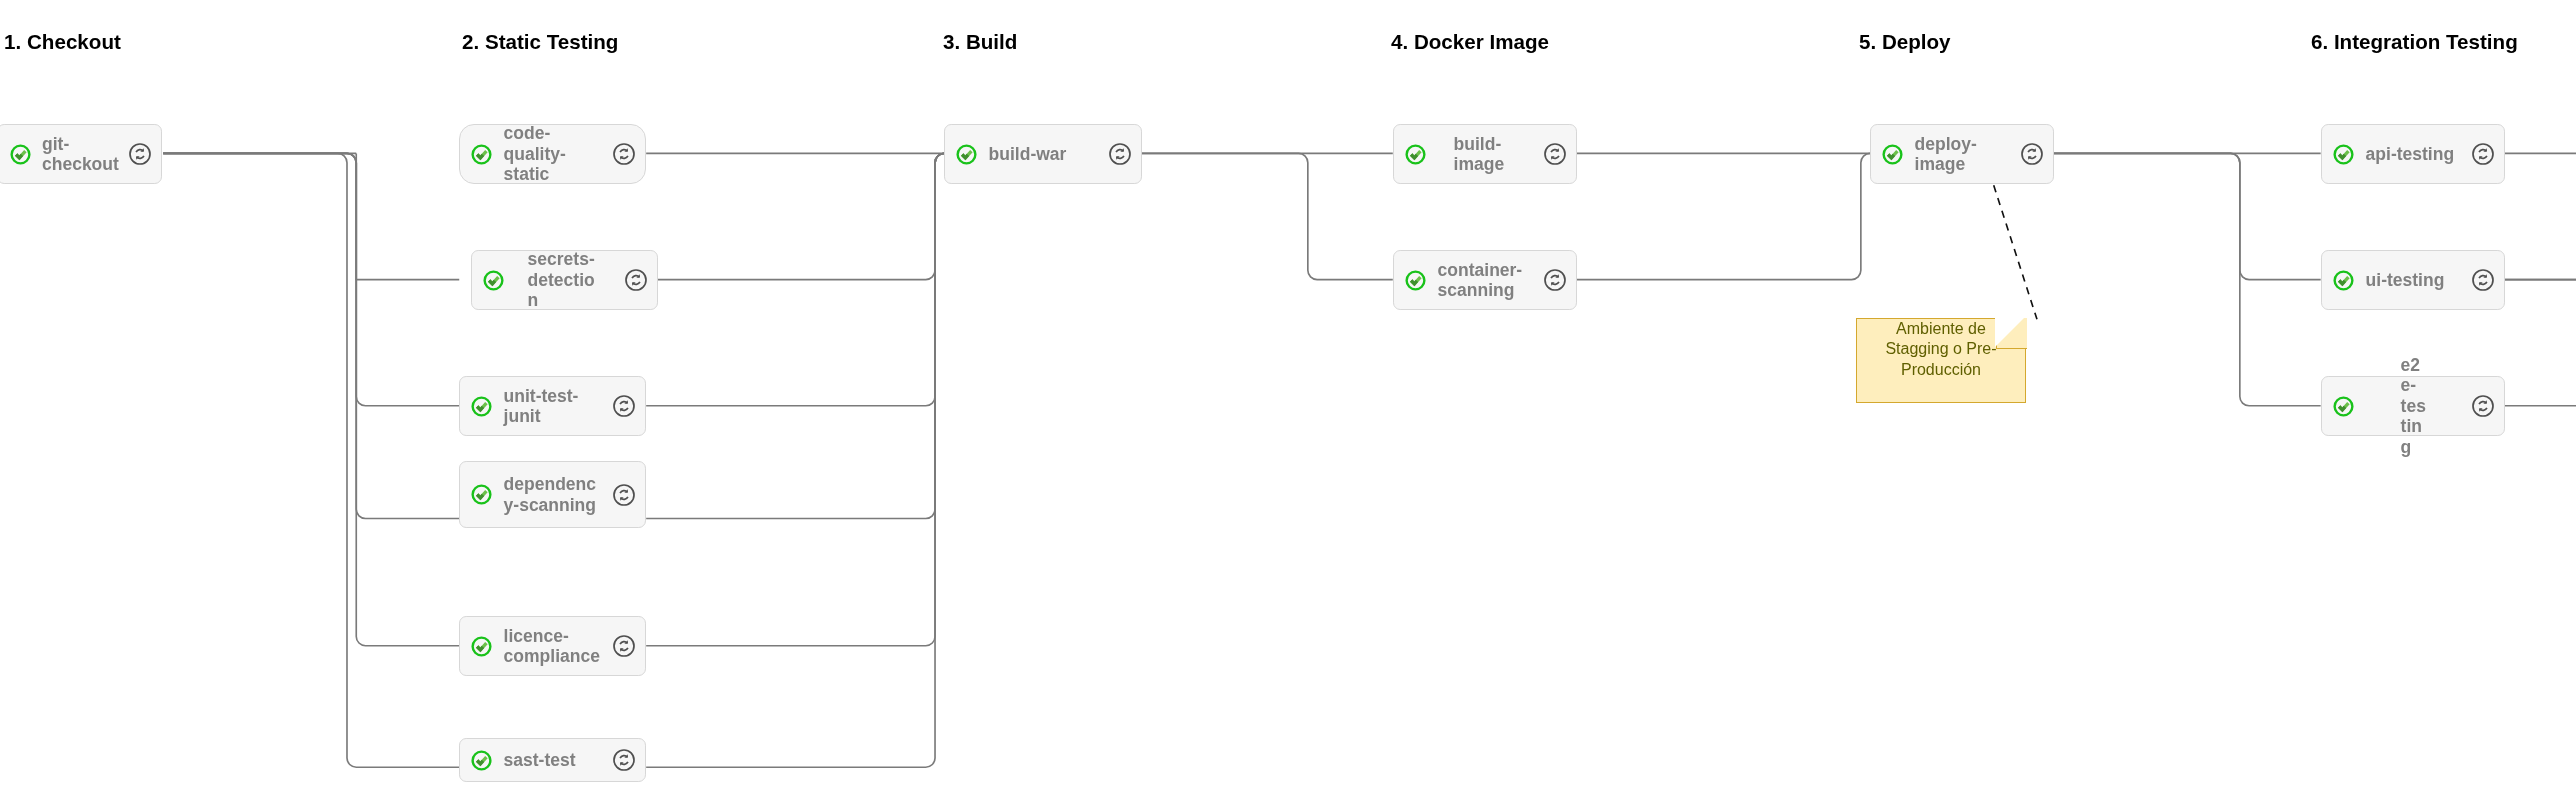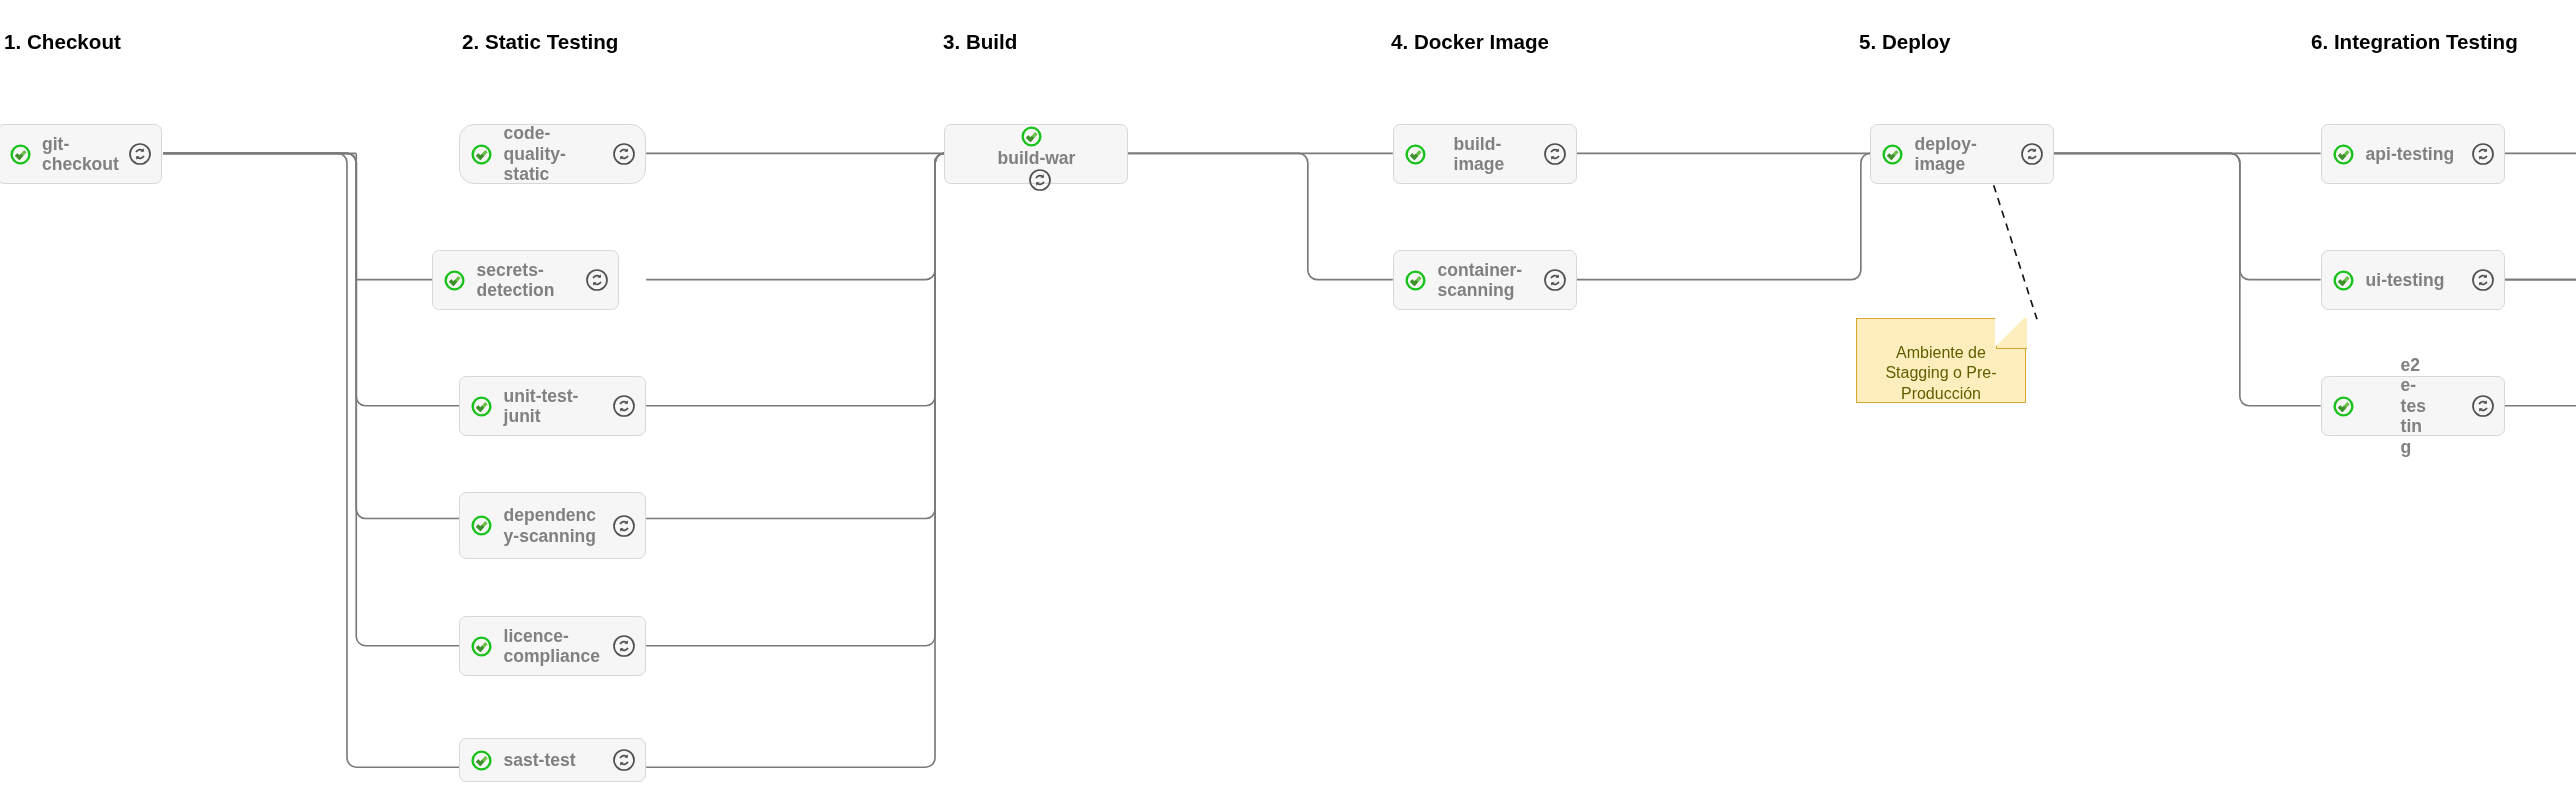--- a/index.html
+++ b/index.html
@@ -52,21 +52,20 @@
   }
 
   .note{
     position:absolute;
     box-sizing:border-box;
     background:#feeebd;
     border:1.5px solid #d4a82e;
     display:flex;
     align-items:flex-start;
     justify-content:center;
-    padding-top:24px;
   }
   .note .note-text{
     font-size:16px;
     color:#5f5f00;
     text-align:center;
     line-height:1.28;
     width:86%;
   }
   .note .fold{
     position:absolute;
@@ -168,21 +167,21 @@
           </svg></span>
         <span class="node-label">code-quality-static</span>
         <span class="refresh-ico"><svg viewBox="0 0 48 48" xmlns="http://www.w3.org/2000/svg">
             <circle cx="24" cy="24" r="20" fill="none" stroke="#4f4f4f" stroke-width="3.4"></circle>
             <path d="M16.2 20.4 a9 9 0 0 1 14.6 -2.4" fill="none" stroke="#4f4f4f" stroke-width="3.4"></path>
             <path d="M31.8 27.6 a9 9 0 0 1 -14.6 2.4" fill="none" stroke="#4f4f4f" stroke-width="3.4"></path>
             <path d="M31.6 12.6 L31.6 19.4 L24.8 19.4 Z" fill="#4f4f4f"></path>
             <path d="M16.4 35.4 L16.4 28.6 L23.2 28.6 Z" fill="#4f4f4f"></path>
           </svg></span>
       </div>
-      <div class="node" style="left: 432px; top: 250px; width: 187px; height: 60px;">
+      <div class="node" style="left: 471px; top: 250px; width: 187px; height: 60px; gap: 12px;">
         <span class="status-ico"><svg viewBox="0 0 48 48" xmlns="http://www.w3.org/2000/svg">
             <circle cx="24" cy="24" r="18.5" fill="none" stroke="#19c21a" stroke-width="5"></circle>
             <path d="M14.5 24.5 L21.5 31.5 L34.5 16.5 L30.5 20.5 L21.5 26.5 L18 21.5 Z" fill="#3f8f2e" opacity="0.95"></path>
             <path d="M14.8 24.2 L21.6 31.0 L34.2 17.0" fill="none" stroke="#6cc04a" stroke-width="7" stroke-linecap="butt" stroke-linejoin="miter"></path>
             <path d="M14.8 24.2 L21.6 31.0 L27.0 24.8" fill="none" stroke="#3f8f2e" stroke-width="7" stroke-linecap="butt" stroke-linejoin="miter"></path>
           </svg></span>
         <span class="node-label">secrets-detection</span>
         <span class="refresh-ico"><svg viewBox="0 0 48 48" xmlns="http://www.w3.org/2000/svg">
             <circle cx="24" cy="24" r="20" fill="none" stroke="#4f4f4f" stroke-width="3.4"></circle>
             <path d="M16.2 20.4 a9 9 0 0 1 14.6 -2.4" fill="none" stroke="#4f4f4f" stroke-width="3.4"></path>
@@ -200,21 +199,21 @@
           </svg></span>
         <span class="node-label">unit-test-junit</span>
         <span class="refresh-ico"><svg viewBox="0 0 48 48" xmlns="http://www.w3.org/2000/svg">
             <circle cx="24" cy="24" r="20" fill="none" stroke="#4f4f4f" stroke-width="3.4"></circle>
             <path d="M16.2 20.4 a9 9 0 0 1 14.6 -2.4" fill="none" stroke="#4f4f4f" stroke-width="3.4"></path>
             <path d="M31.8 27.6 a9 9 0 0 1 -14.6 2.4" fill="none" stroke="#4f4f4f" stroke-width="3.4"></path>
             <path d="M31.6 12.6 L31.6 19.4 L24.8 19.4 Z" fill="#4f4f4f"></path>
             <path d="M16.4 35.4 L16.4 28.6 L23.2 28.6 Z" fill="#4f4f4f"></path>
           </svg></span>
       </div>
-      <div class="node" style="left: 459px; top: 492px; width: 187px; height: 67px;">
+      <div class="node" style="left: 459px; top: 461px; width: 187px; height: 67px;">
         <span class="status-ico"><svg viewBox="0 0 48 48" xmlns="http://www.w3.org/2000/svg">
             <circle cx="24" cy="24" r="18.5" fill="none" stroke="#19c21a" stroke-width="5"></circle>
             <path d="M14.5 24.5 L21.5 31.5 L34.5 16.5 L30.5 20.5 L21.5 26.5 L18 21.5 Z" fill="#3f8f2e" opacity="0.95"></path>
             <path d="M14.8 24.2 L21.6 31.0 L34.2 17.0" fill="none" stroke="#6cc04a" stroke-width="7" stroke-linecap="butt" stroke-linejoin="miter"></path>
             <path d="M14.8 24.2 L21.6 31.0 L27.0 24.8" fill="none" stroke="#3f8f2e" stroke-width="7" stroke-linecap="butt" stroke-linejoin="miter"></path>
           </svg></span>
         <span class="node-label">dependency-scanning</span>
         <span class="refresh-ico"><svg viewBox="0 0 48 48" xmlns="http://www.w3.org/2000/svg">
             <circle cx="24" cy="24" r="20" fill="none" stroke="#4f4f4f" stroke-width="3.4"></circle>
             <path d="M16.2 20.4 a9 9 0 0 1 14.6 -2.4" fill="none" stroke="#4f4f4f" stroke-width="3.4"></path>
@@ -248,21 +247,21 @@
           </svg></span>
         <span class="node-label">sast-test</span>
         <span class="refresh-ico"><svg viewBox="0 0 48 48" xmlns="http://www.w3.org/2000/svg">
             <circle cx="24" cy="24" r="20" fill="none" stroke="#4f4f4f" stroke-width="3.4"></circle>
             <path d="M16.2 20.4 a9 9 0 0 1 14.6 -2.4" fill="none" stroke="#4f4f4f" stroke-width="3.4"></path>
             <path d="M31.8 27.6 a9 9 0 0 1 -14.6 2.4" fill="none" stroke="#4f4f4f" stroke-width="3.4"></path>
             <path d="M31.6 12.6 L31.6 19.4 L24.8 19.4 Z" fill="#4f4f4f"></path>
             <path d="M16.4 35.4 L16.4 28.6 L23.2 28.6 Z" fill="#4f4f4f"></path>
           </svg></span>
       </div>
-      <div class="node" style="left: 944px; top: 124px; width: 184px; height: 60px; flex-direction: column;">
+      <div class="node" style="left: 944px; top: 124px; width: 198px; height: 60px;">
         <span class="status-ico"><svg viewBox="0 0 48 48" xmlns="http://www.w3.org/2000/svg">
             <circle cx="24" cy="24" r="18.5" fill="none" stroke="#19c21a" stroke-width="5"></circle>
             <path d="M14.5 24.5 L21.5 31.5 L34.5 16.5 L30.5 20.5 L21.5 26.5 L18 21.5 Z" fill="#3f8f2e" opacity="0.95"></path>
             <path d="M14.8 24.2 L21.6 31.0 L34.2 17.0" fill="none" stroke="#6cc04a" stroke-width="7" stroke-linecap="butt" stroke-linejoin="miter"></path>
             <path d="M14.8 24.2 L21.6 31.0 L27.0 24.8" fill="none" stroke="#3f8f2e" stroke-width="7" stroke-linecap="butt" stroke-linejoin="miter"></path>
           </svg></span>
         <span class="node-label">build-war</span>
         <span class="refresh-ico"><svg viewBox="0 0 48 48" xmlns="http://www.w3.org/2000/svg">
             <circle cx="24" cy="24" r="20" fill="none" stroke="#4f4f4f" stroke-width="3.4"></circle>
             <path d="M16.2 20.4 a9 9 0 0 1 14.6 -2.4" fill="none" stroke="#4f4f4f" stroke-width="3.4"></path>

